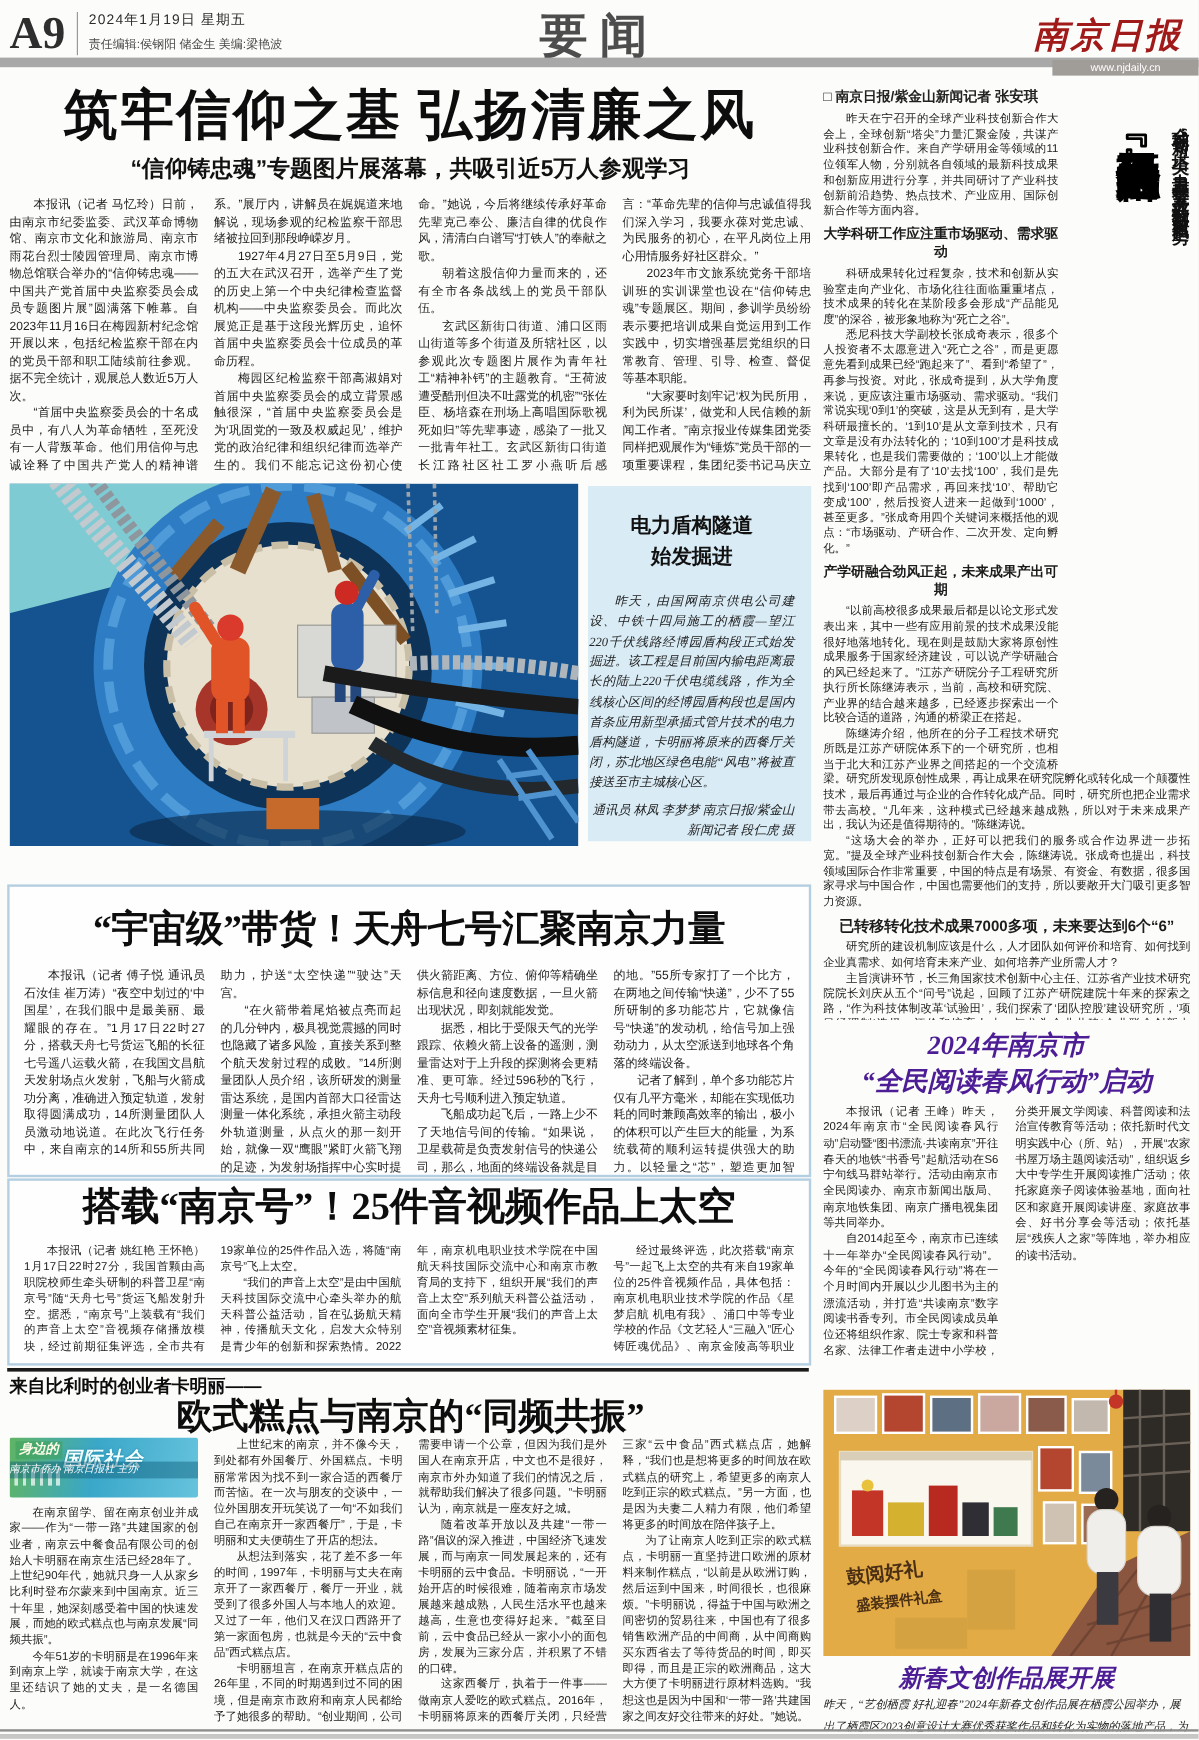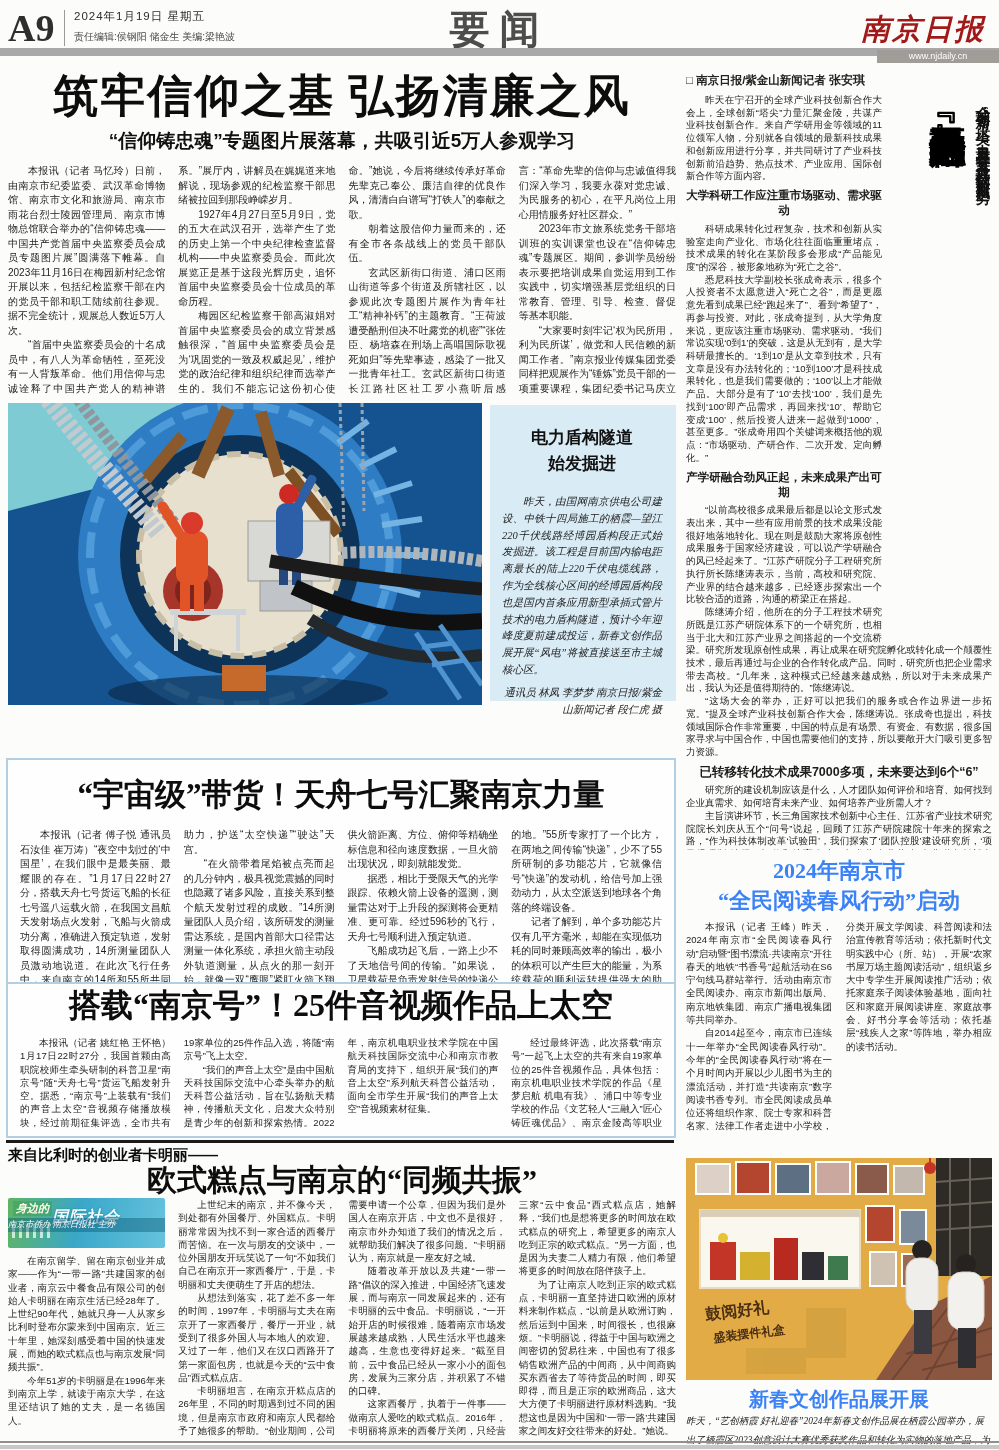--- a/index.html
+++ b/index.html
@@ -23,21 +23,21 @@
   .cols2{column-count:2;column-gap:14px;column-fill:auto;height:100%;overflow:hidden;}
   .fs10{font-size:10px;line-height:1.45;}
   .fs95{font-size:9.5px;line-height:1.4;}
   
   .h-main{font-family:"Liberation Serif","DejaVu Serif",serif;font-weight:900;font-size:45px;
           color:#0d0d0d;text-align:center;letter-spacing:2px;white-space:nowrap;}
   .h-sub{font-weight:bold;font-size:19px;color:#111;text-align:center;}
   .h-mid{font-family:"Liberation Serif","DejaVu Serif",serif;font-weight:900;font-size:31px;
          color:#0d0d0d;text-align:center;white-space:nowrap;}
   .h-small2{font-family:"Liberation Serif","DejaVu Serif",serif;font-weight:900;font-size:21px;
-         color:#3b82f6;text-align:center;line-height:1.35;}
+         color:#4c1d95;text-align:center;line-height:1.35;font-style:italic;}
   
   .cap-box{background:#d9ebf5;}
   .cap-title{font-weight:900;font-size:17px;text-align:center;line-height:1.5;color:#111;
              font-family:"Liberation Serif","DejaVu Serif",serif;}
   .cap-body{font-size:10.5px;line-height:1.6;font-style:italic;text-align:justify;color:#222;
             font-family:"Liberation Serif","DejaVu Serif",serif;}
   .blue-box{border:2px solid #b5cfe2;background:#fefefe;}
   
   .byline{font-size:11.5px;color:#222;font-weight:bold;}
   .byline b{font-size:12px;}
@@ -158,31 +158,31 @@
         <line x1="408" y1="230" x2="452" y2="296"></line>
           <line x1="432" y1="222" x2="474" y2="282"></line>
         <line x1="414" y1="244" x2="446" y2="240"></line>
           <line x1="424" y1="262" x2="458" y2="257"></line>
       </g>
       <ellipse cx="240" cy="290" rx="140" ry="18" fill="#0a2742" opacity="0.6"></ellipse>
       <rect x="214" y="262" width="44" height="26" fill="#c56a2a"></rect>
     </svg>
   </div>
   <div class="abs cap-box" style="left:490px;top:405px;width:186px;height:296px;padding:0;">
-    <div style="padding:20px 14px 0 12px;">
+    <div style="padding:20px 14px 0 1px;">
       <div class="cap-title">
         <div>电力盾构隧道</div>
         <div>始发掘进</div>
       </div>
-      <p class="cap-body" style="margin:18px 0 0 0;text-indent:2em;">昨天，由国网南京供电公司建设、中铁十四局施工的栖霞—望江220千伏线路经博园盾构段正式始发掘进。该工程是目前国内输电距离最长的陆上220千伏电缆线路，作为全线核心区间的经博园盾构段也是国内首条应用新型承插式管片技术的电力盾构隧道，预计今年迎峰度夏前建成投运，新春文创作品展开展“风电”将被直接送至市主城核心区。</p>
+      <p class="cap-body" style="margin:18px 0 0 0;text-indent:2em;">昨天，由国网南京供电公司建设、中铁十四局施工的栖霞—望江220千伏线路经博园盾构段正式始发掘进。该工程是目前国内输电距离最长的陆上220千伏电缆线路，作为全线核心区间的经博园盾构段也是国内首条应用新型承插式管片技术的电力盾构隧道，卡明丽将原来的西餐厅关闭，苏北地区绿色电能“风电”将被直接送至市主城核心区。</p>
       <p class="cap-body credit" style="margin:6px 0 0 0;">通讯员 林凤 李梦梦 南京日报/紫金山新闻记者 段仁虎 摄</p>
     </div>
   </div>
 
-  <div class="abs blue-box" style="left:6px;top:758px;width:666px;height:240px;">
+  <div class="abs blue-box" style="left:6px;top:737px;width:666px;height:240px;">
     <div class="h-mid" style="margin-top:14px;">“宇宙级”带货！天舟七号汇聚南京力量</div>
     <div style="margin:12px 12px 0 12px;height:176px;">
       <div class="cols4 fs10">
         <p class="body-p">本报讯（记者 傅子悦 通讯员 石汝佳 崔万涛）“夜空中划过的‘中国星’，在我们眼中是最美丽、最耀眼的存在。”1月17日22时27分，搭载天舟七号货运飞船的长征七号遥八运载火箭，在我国文昌航天发射场点火发射，飞船与火箭成功分离，准确进入预定轨道，发射取得圆满成功，14所测量团队人员激动地说道。在此次飞行任务中，来自南京的14所和55所共同助力，护送“太空快递”“驶达”天宫。</p>
         <p class="body-p">“在火箭带着尾焰被点亮而起的几分钟内，极具视觉震撼的同时也隐藏了诸多风险，直接关系到整个航天发射过程的成败。”14所测量团队人员介绍，该所研发的测量雷达系统，是国内首部大口径雷达测量一体化系统，承担火箭主动段外轨道测量，从点火的那一刻开始，就像一双“鹰眼”紧盯火箭飞翔的足迹，为发射场指挥中心实时提供火箭距离、方位、俯仰等精确坐标信息和径向速度数据，一旦火箭出现状况，即刻就能发觉。</p>
         <p class="body-p">据悉，相比于受限天气的光学跟踪、依赖火箭上设备的遥测，测量雷达对于上升段的探测将会更精准、更可靠。经过596秒的飞行，天舟七号顺利进入预定轨道。</p>
         <p class="body-p">飞船成功起飞后，一路上少不了天地信号间的传输。“如果说，卫星载荷是负责发射信号的快递公司，那么，地面的终端设备就是目的地。”55所专家打了一个比方，在两地之间传输“快递”，少不了55所研制的多功能芯片，它就像信号“快递”的发动机，给信号加上强劲动力，从太空派送到地球各个角落的终端设备。</p>
         <p class="body-p">记者了解到，单个多功能芯片仅有几平方毫米，却能在实现低功耗的同时兼顾高效率的输出，极小的体积可以产生巨大的能量，为系统载荷的顺利运转提供强大的助力。以轻量之“芯”，塑造更加智能、轻量的飞船载荷，为天地信号传输保驾护航。</p>
       </div>
     </div>

